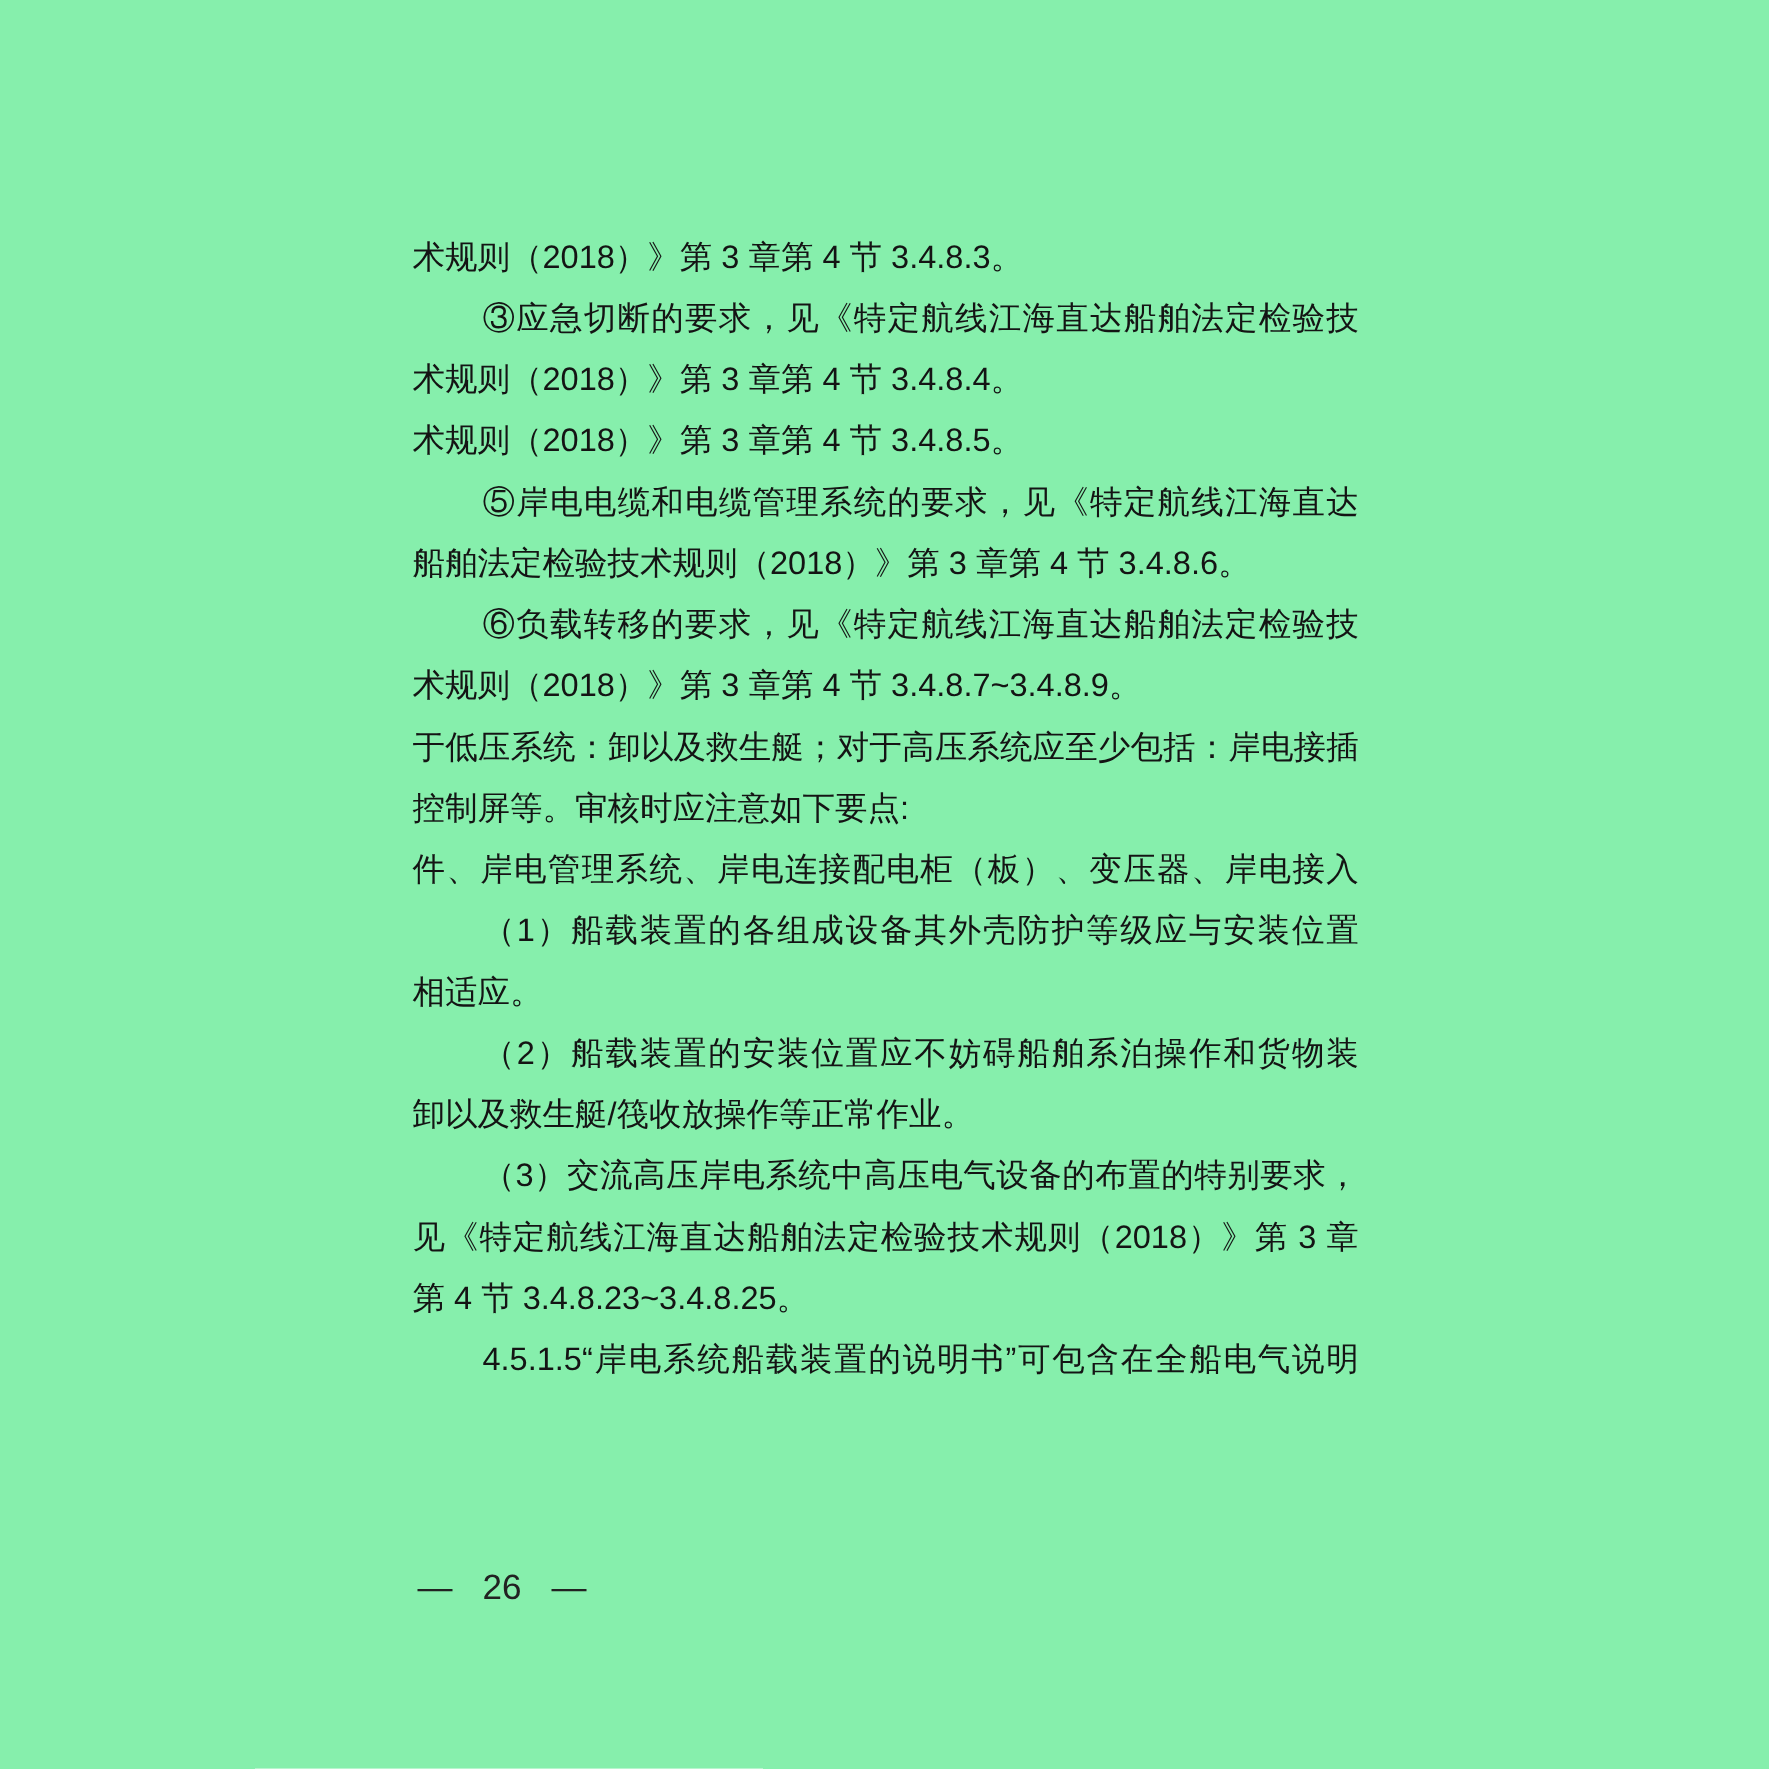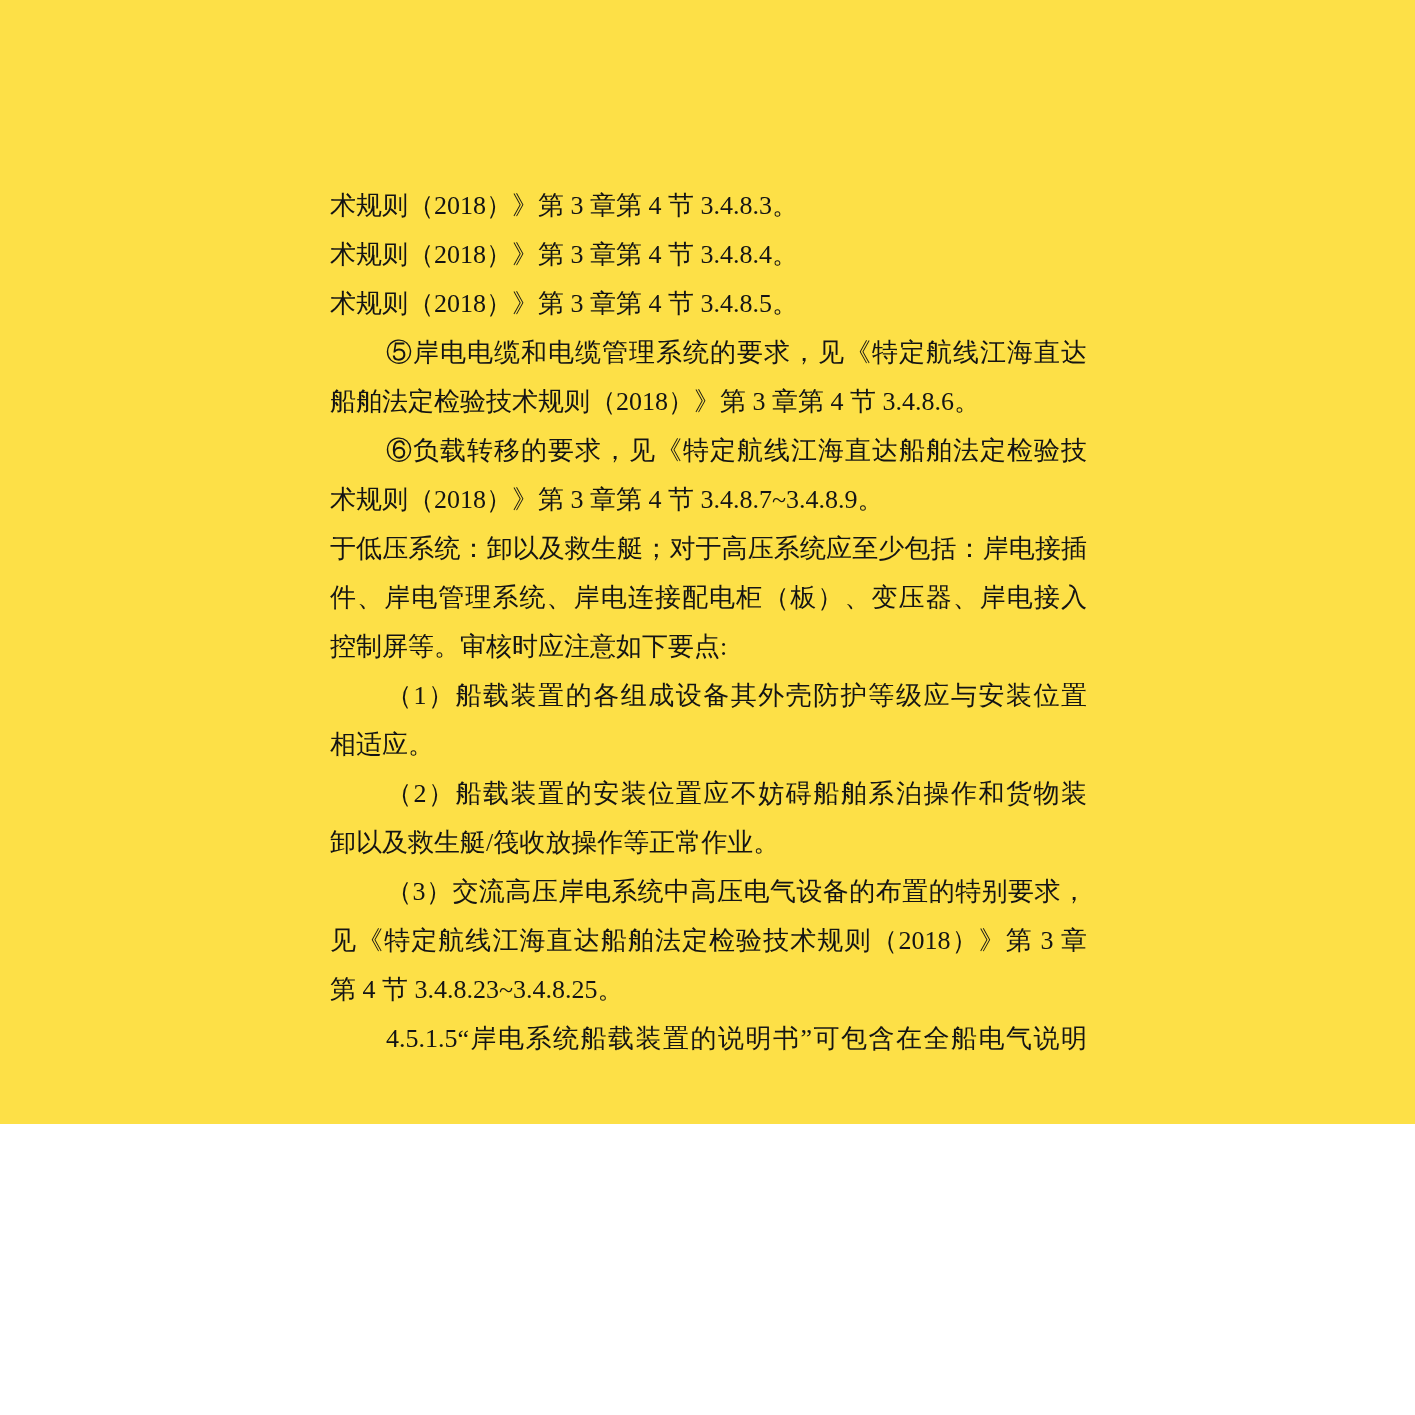--- a/index.html
+++ b/index.html
@@ -3,24 +3,24 @@
 <meta charset="utf-8">
 <style>
   html, body {
     margin: 0;
     padding: 0;
     background: #ffffff;
   }
   .page {
     position: relative;
     width: 1415px;
-    height: 1124px;
-    background: #fde047;
+    height: 1415px;
+    background: #86efac;
     overflow: hidden;
-    font-family: Liberation Serif, serif;
+    font-family: Liberation Sans, sans-serif;
     color: #141414;
   }
   .textcol {
     position: absolute;
     left: 330px;
     top: 181px;
     width: 757px;
     font-size: 26px;
   }
   .line {
@@ -53,29 +53,30 @@
   .footer .pagenum {
     margin: 0 24px;
   }
 </style>
 </head>
 <body>
 
 <div class="page">
   <div class="textcol">
       <div class="line">术规则（2018）》第 3 章第 4 节 3.4.8.3。</div>
+      <div class="line indent fill">③应急切断的要求，见《特定航线江海直达船舶法定检验技</div>
       <div class="line">术规则（2018）》第 3 章第 4 节 3.4.8.4。</div>
       <div class="line">术规则（2018）》第 3 章第 4 节 3.4.8.5。</div>
       <div class="line indent fill">⑤岸电电缆和电缆管理系统的要求，见《特定航线江海直达</div>
       <div class="line">船舶法定检验技术规则（2018）》第 3 章第 4 节 3.4.8.6。</div>
       <div class="line indent fill">⑥负载转移的要求，见《特定航线江海直达船舶法定检验技</div>
       <div class="line">术规则（2018）》第 3 章第 4 节 3.4.8.7~3.4.8.9。</div>
       <div class="line fill">于低压系统：卸以及救生艇；对于高压系统应至少包括：岸电接插</div>
+      <div class="line">控制屏等。审核时应注意如下要点:</div>
       <div class="line fill">件、岸电管理系统、岸电连接配电柜（板）、变压器、岸电接入</div>
-      <div class="line">控制屏等。审核时应注意如下要点:</div>
       <div class="line indent fill">（1）船载装置的各组成设备其外壳防护等级应与安装位置</div>
       <div class="line">相适应。</div>
       <div class="line indent fill">（2）船载装置的安装位置应不妨碍船舶系泊操作和货物装</div>
       <div class="line">卸以及救生艇/筏收放操作等正常作业。</div>
       <div class="line indent fill">（3）交流高压岸电系统中高压电气设备的布置的特别要求，</div>
       <div class="line fill">见《特定航线江海直达船舶法定检验技术规则（2018）》第 3 章</div>
       <div class="line">第 4 节 3.4.8.23~3.4.8.25。</div>
       <div class="line indent fill">4.5.1.5“岸电系统船载装置的说明书”可包含在全船电气说明</div>
     </div>
   <div class="footer">

